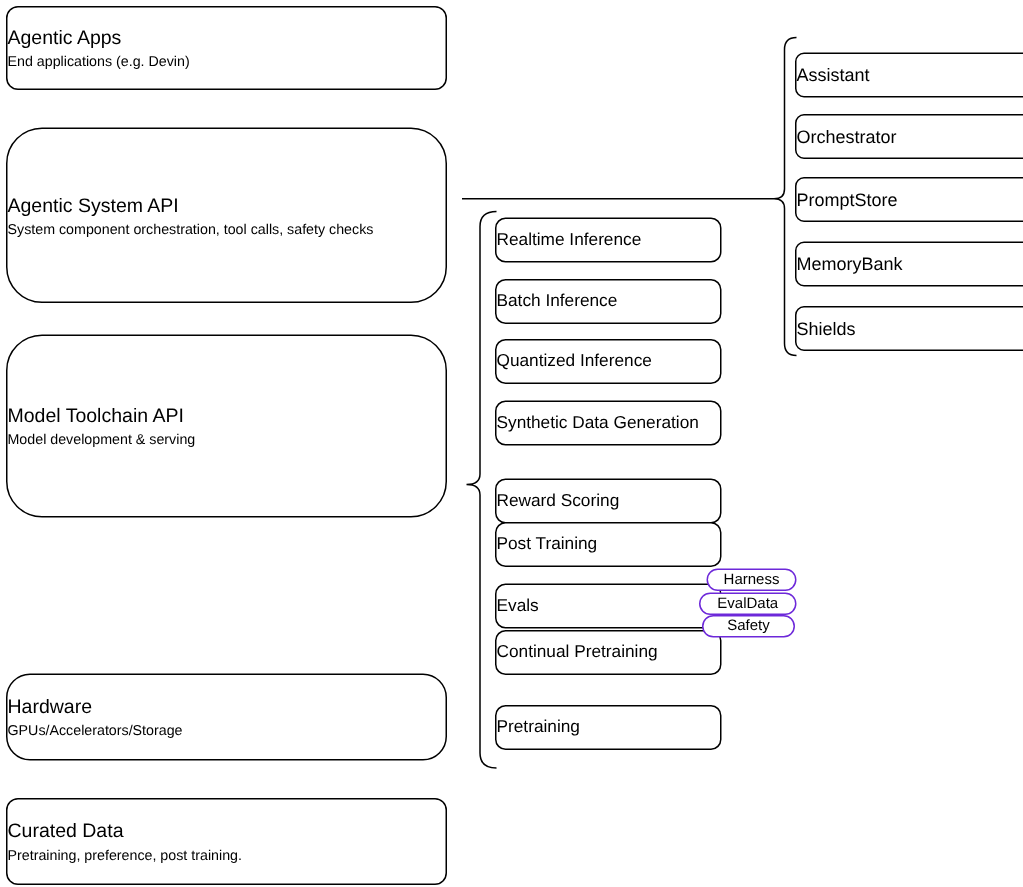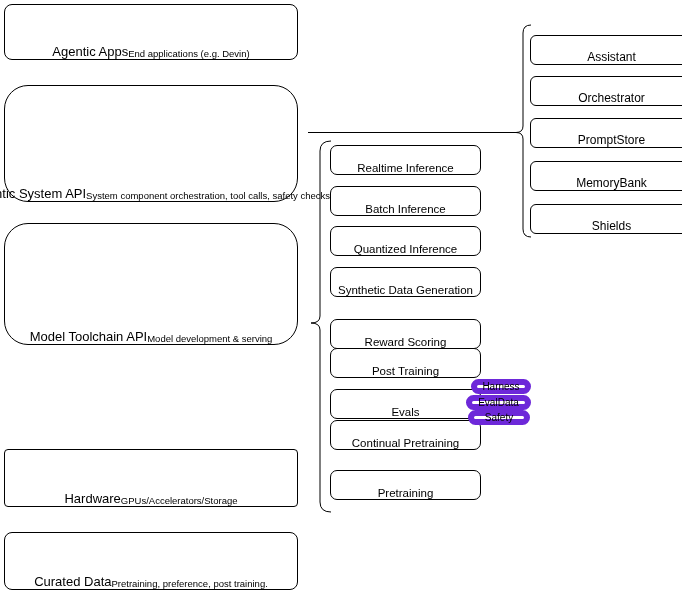--- a/index.html
+++ b/index.html
@@ -18,36 +18,36 @@
     width: 682px; height: 591px;
     pointer-events: none;
     z-index: 0;
   }
   .node {
     position: absolute;
     box-sizing: border-box;
     border: 1px solid #000000;
     background: #ffffff;
     display: flex;
-    flex-direction: row;
-    align-items: flex-end;
+    flex-direction: column;
+    align-items: flex-start;
     justify-content: center;
     text-align: center;
     z-index: 1;
     white-space: nowrap;
   }
   .lbox { left: 4px; width: 294px; }
   .lbox .title { font-size: 13px; line-height: 15px; }
   .lbox .subtitle { font-size: 9.5px; line-height: 11px; margin-top: 4px; }
   .mbox { left: 330px; width: 151px; height: 30px; border-radius: 7px; font-size: 11.5px; }
   .rbox { left: 530px; width: 163px; height: 30px; border-radius: 6px; font-size: 12px; }
   .pill {
     position: absolute;
     box-sizing: border-box;
-    border: 6px solid #6d28d9;
+    border: 1px solid #6d28d9;
     background: #ffffff;
     border-radius: 999px;
     display: flex;
     align-items: center;
     justify-content: center;
     font-size: 10px;
     height: 15px;
     z-index: 3;
     white-space: nowrap;
   }
@@ -71,21 +71,21 @@
     <div class="subtitle">End applications (e.g. Devin)</div>
   </div>
   <div class="node lbox" style="top:85px;height:117px;border-radius:24px;">
     <div class="title">Agentic System API</div>
     <div class="subtitle">System component orchestration, tool calls, safety checks</div>
   </div>
   <div class="node lbox" style="top:223px;height:122px;border-radius:24px;">
     <div class="title">Model Toolchain API</div>
     <div class="subtitle">Model development &amp; serving</div>
   </div>
-  <div class="node lbox" style="top:449px;height:58px;border-radius:4px;">
+  <div class="node lbox" style="top:449px;height:58px;border-radius:16px;">
     <div class="title">Hardware</div>
     <div class="subtitle">GPUs/Accelerators/Storage</div>
   </div>
   <div class="node lbox" style="top:532px;height:58px;border-radius:8px;">
     <div class="title">Curated Data</div>
     <div class="subtitle">Pretraining, preference, post training.</div>
   </div>
 
   <div class="node mbox" style="top:145px;">
     <span>Realtime Inference</span>

